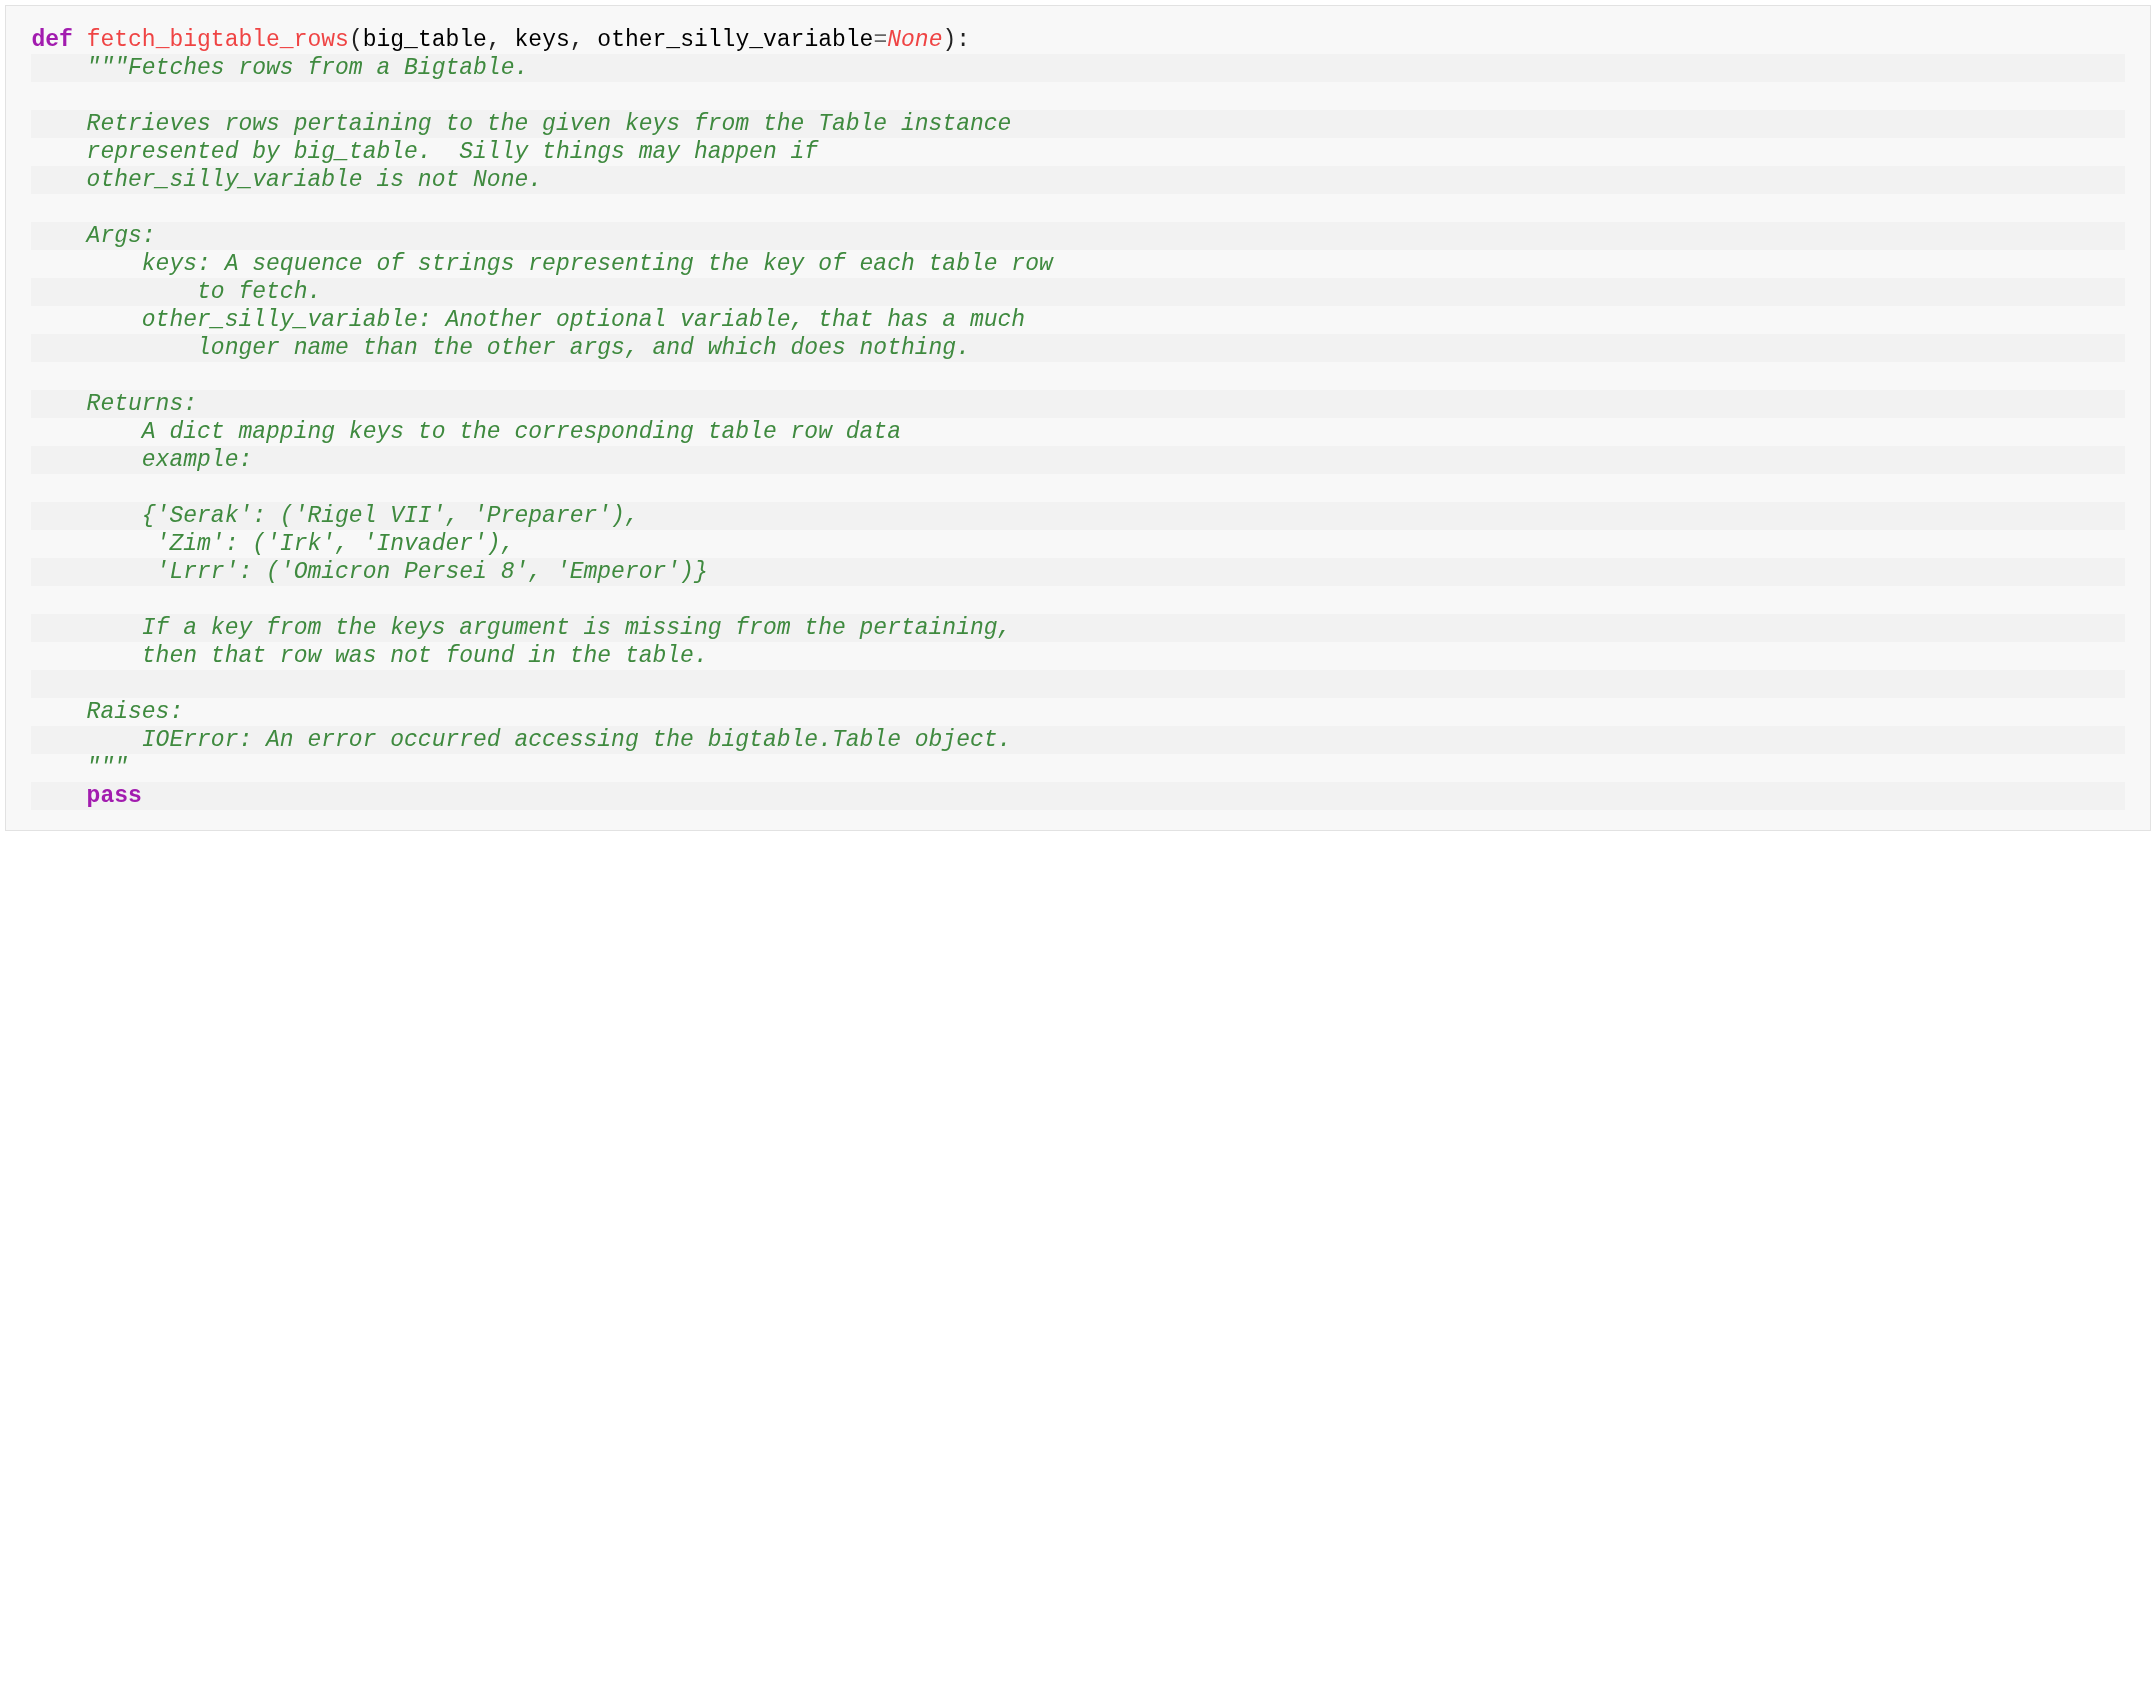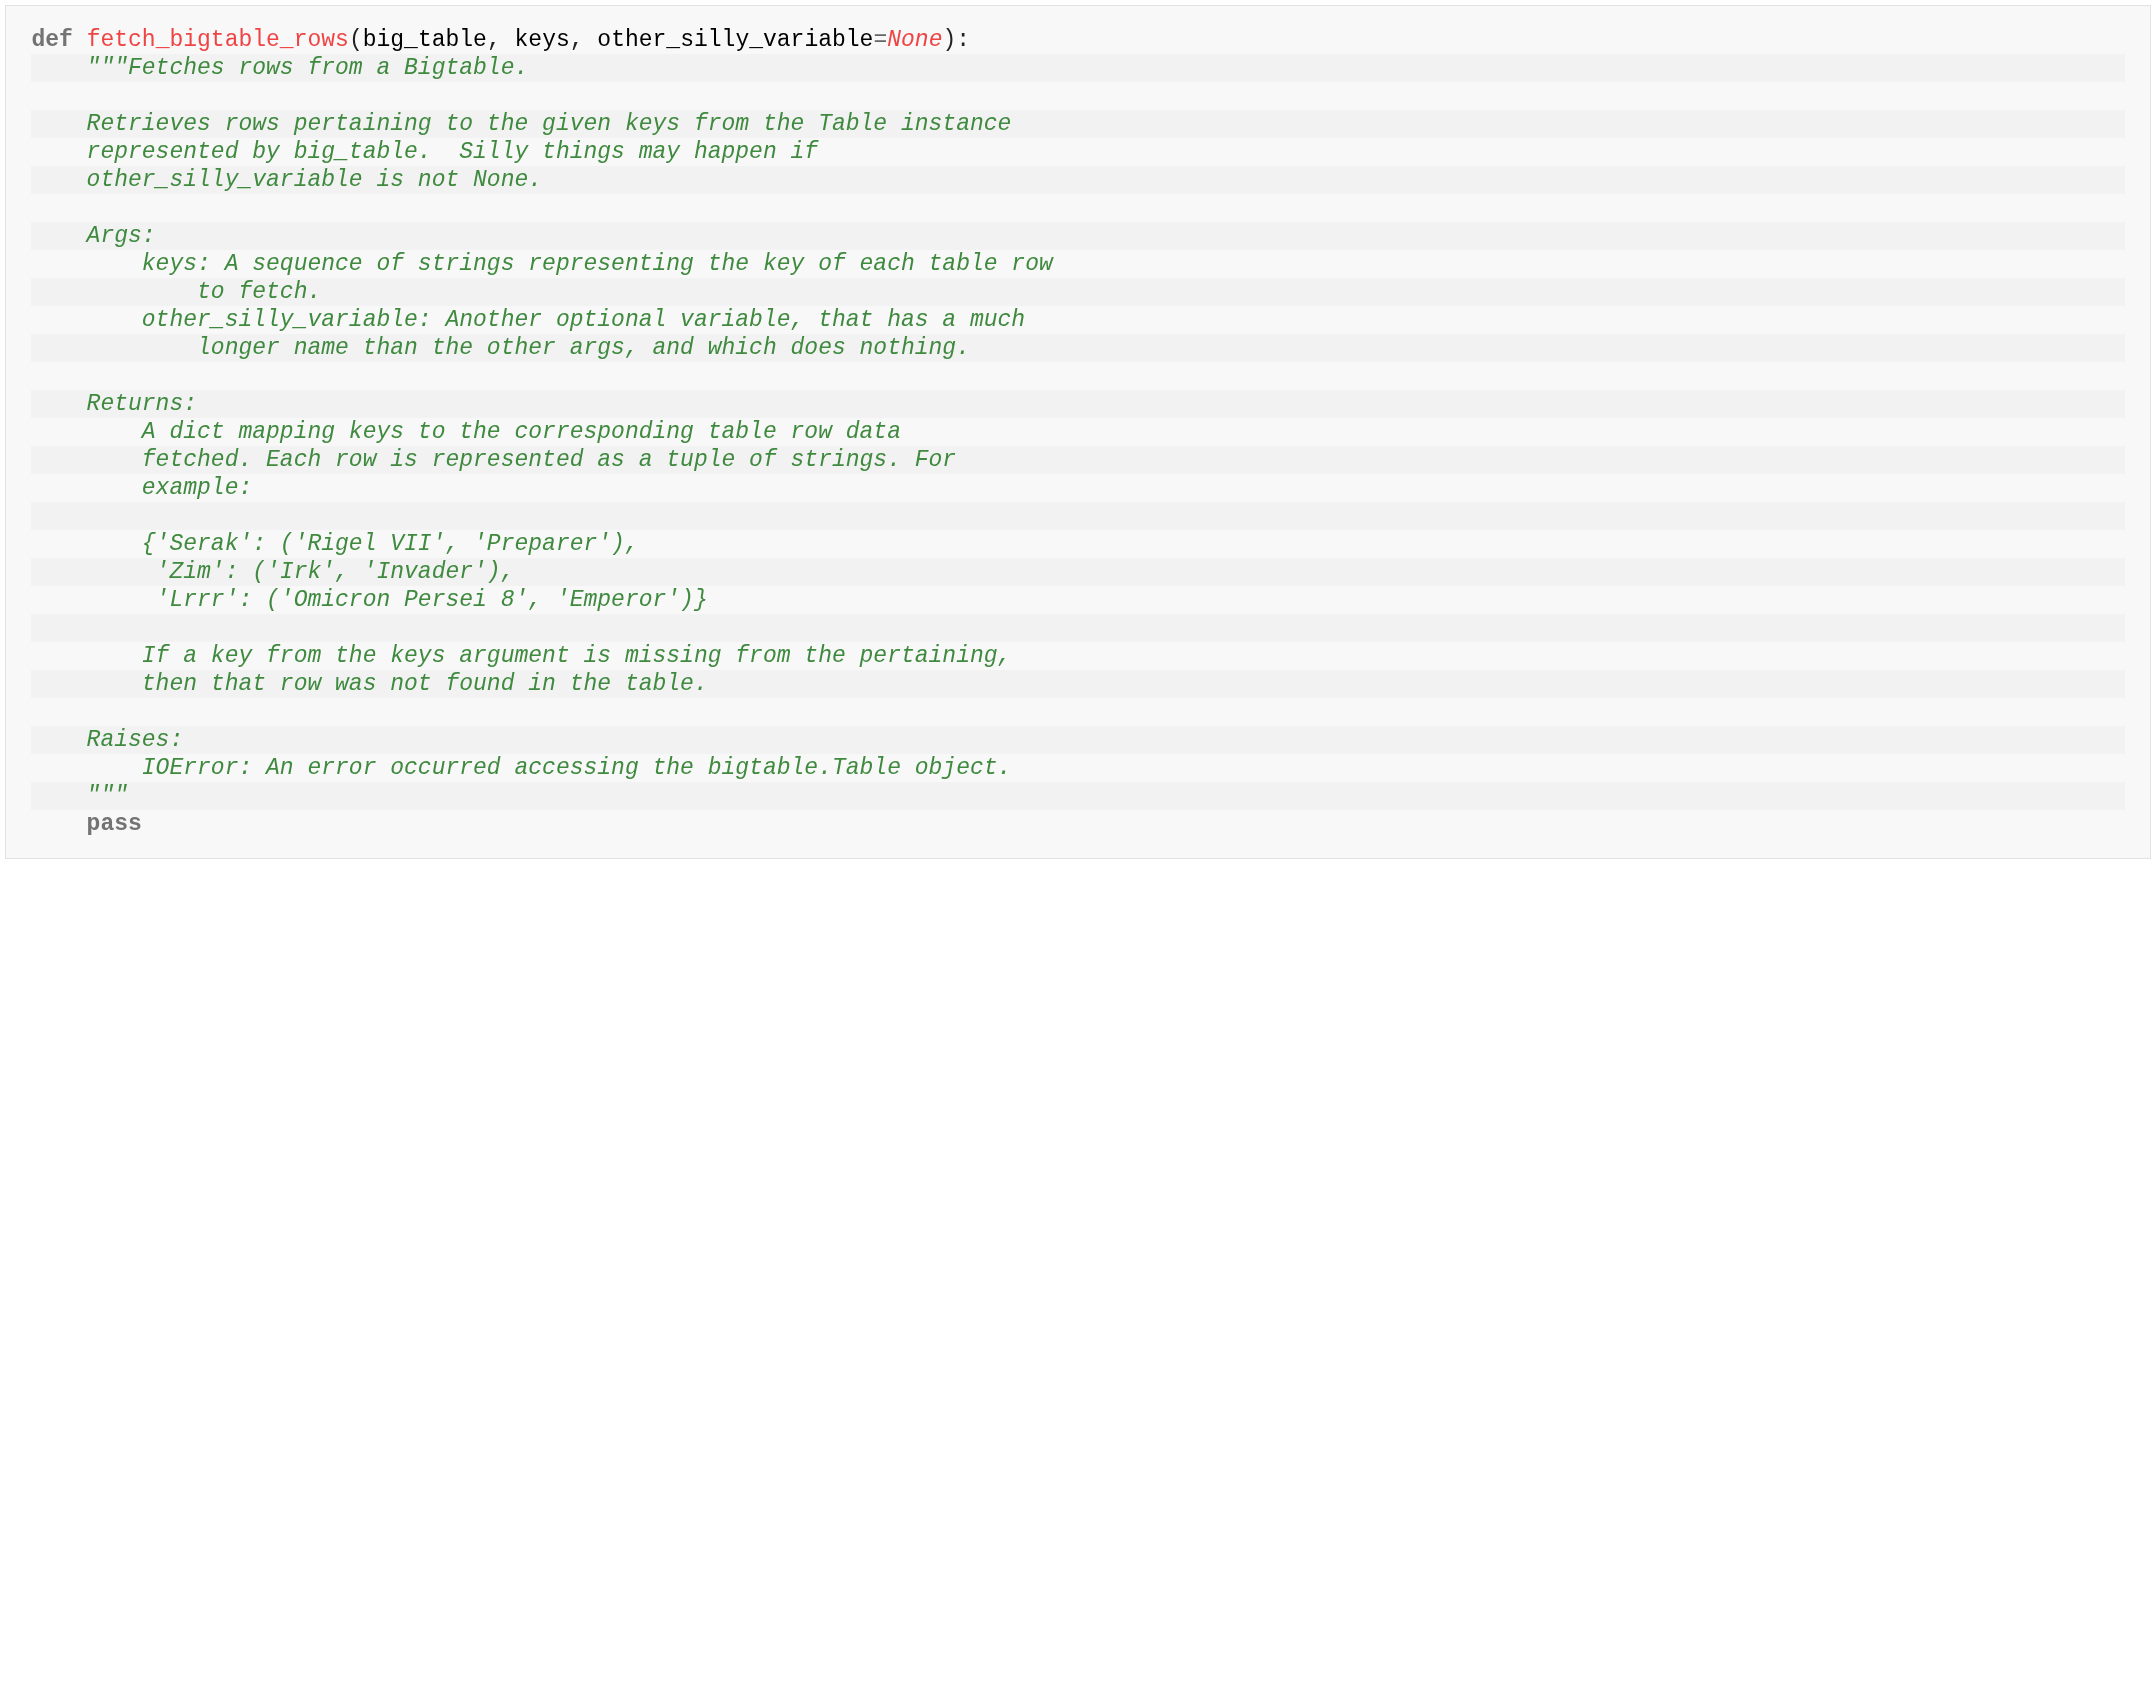--- a/index.html
+++ b/index.html
@@ -22,21 +22,21 @@
     font-size: 23px;
     line-height: 28px;
     white-space: pre;
     min-height: 28px; 
   }
   .code-line:nth-child(even) {
     background: #f2f2f2;
   }
 
   
-  .tok-keyword { color: #737373; font-weight: 700; }
+  .tok-keyword { color: #a21caf; font-weight: 700; }
   .tok-funcname { color: #ef4444; }
   .tok-punct { color: #222; }
   .tok-param { color: #000000; }
   .tok-operator { color: #666; }
   .tok-builtin { color: #ef4444; font-style: italic; }
   .tok-docstring { color: #3f8a3f; font-style: italic; }
   .tok-colon { color: #222; }
 
   
   .ind1::before { content: "    "; }
@@ -57,21 +57,20 @@
     <div class="code-line ind1"><span class="tok-docstring">other_silly_variable is not None.</span></div>
     <div class="code-line ind1"><span class="tok-docstring"></span></div>
     <div class="code-line ind1"><span class="tok-docstring">Args:</span></div>
     <div class="code-line ind1"><span class="tok-docstring">    keys: A sequence of strings representing the key of each table row</span></div>
     <div class="code-line ind1"><span class="tok-docstring">        to fetch.</span></div>
     <div class="code-line ind1"><span class="tok-docstring">    other_silly_variable: Another optional variable, that has a much</span></div>
     <div class="code-line ind1"><span class="tok-docstring">        longer name than the other args, and which does nothing.</span></div>
     <div class="code-line ind1"><span class="tok-docstring"></span></div>
     <div class="code-line ind1"><span class="tok-docstring">Returns:</span></div>
     <div class="code-line ind1"><span class="tok-docstring">    A dict mapping keys to the corresponding table row data</span></div>
-    <div class="code-line ind1"><span class="tok-docstring">    fetched. Each row is represented as a tuple of strings. For</span></div>
     <div class="code-line ind1"><span class="tok-docstring">    example:</span></div>
     <div class="code-line ind1"><span class="tok-docstring"></span></div>
     <div class="code-line ind1"><span class="tok-docstring">    {'Serak': ('Rigel VII', 'Preparer'),</span></div>
     <div class="code-line ind1"><span class="tok-docstring">     'Zim': ('Irk', 'Invader'),</span></div>
     <div class="code-line ind1"><span class="tok-docstring">     'Lrrr': ('Omicron Persei 8', 'Emperor')}</span></div>
     <div class="code-line ind1"><span class="tok-docstring"></span></div>
     <div class="code-line ind1"><span class="tok-docstring">    If a key from the keys argument is missing from the pertaining,</span></div>
     <div class="code-line ind1"><span class="tok-docstring">    then that row was not found in the table.</span></div>
     <div class="code-line ind1"><span class="tok-docstring"></span></div>
     <div class="code-line ind1"><span class="tok-docstring">Raises:</span></div>

